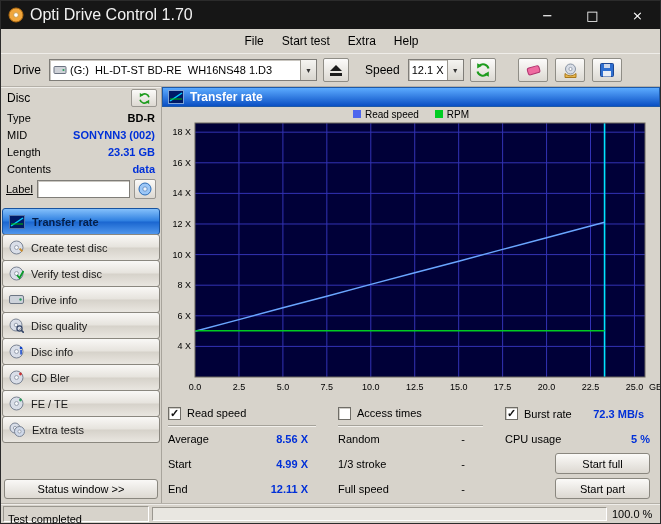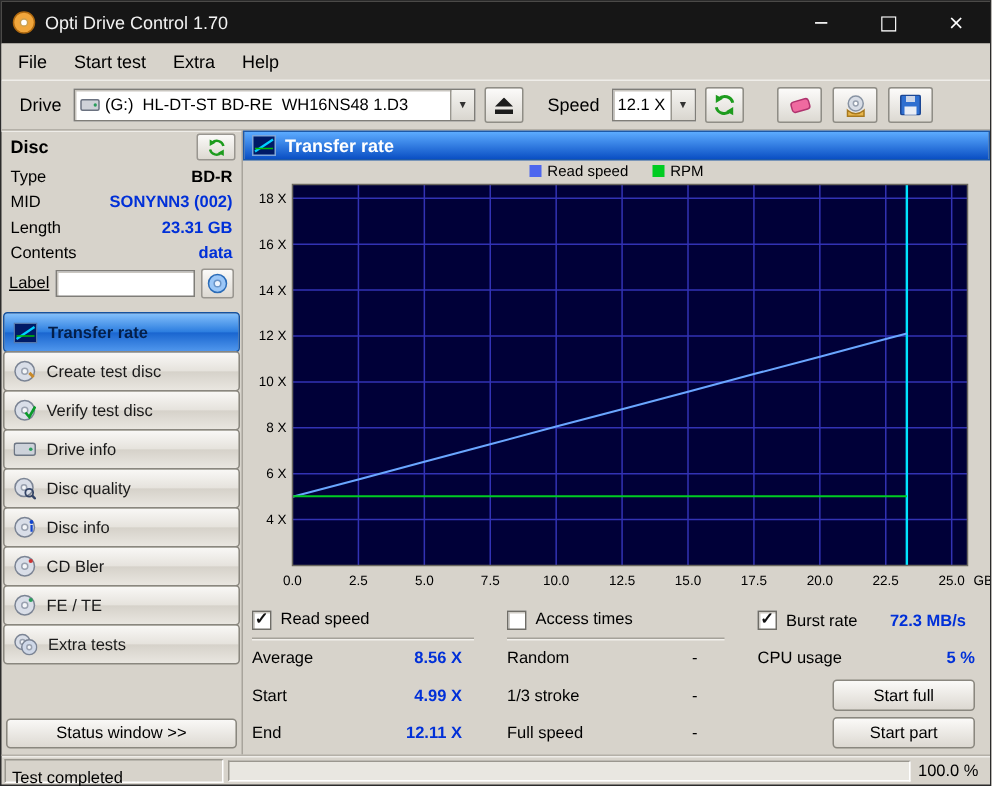--- a/index.html
+++ b/index.html
@@ -3,26 +3,26 @@
 <meta charset="utf-8">
 <style>
   * { box-sizing: border-box; margin: 0; padding: 0; }
   html,body { width: 661px; height: 524px; overflow: hidden; }
   body { font-family: "Liberation Sans", sans-serif; font-size: 12px; color:#000; }
   .window { width: 661px; height: 524px; border: 1px solid #2b2b2b; background:#d7d3cb; display:flex; flex-direction:column; }
 
   
   .titlebar { height:28px; background:#161616; color:#fff; display:flex; align-items:center; flex:none; }
   .app-icon { margin:0 6px 0 7px; display:flex; }
-  .title-text { font-size:12px; color:#f2f2f2; }
+  .title-text { font-size:16px; color:#f2f2f2; }
   .win-controls { margin-left:auto; display:flex; height:100%; }
   .win-btn { width:45px; height:100%; background:transparent; border:none; color:#fff; font-size:13px; font-family:"DejaVu Sans", sans-serif; cursor:default; }
 
   
-  .menubar { height:24px; display:flex; align-items:center; padding-left:2px; flex:none; background:#d7d3cb; }
+  .menubar { height:24px; display:flex; align-items:center; padding-left:2px; flex:none; background:#d7d3cb;justify-content:center; }
   .menu-item { padding:3px 9px; }
 
   
   .toolbar { height:34px; display:flex; align-items:center; padding:0 8px 0 12px; gap:6px; flex:none;
              border-top:1px solid #efede9; border-bottom:1px solid #b4b0a8; box-shadow: 0 1px 0 #efede9; }
   .tb-label { margin-right:2px; }
   .combo { display:flex; align-items:center; background:#fff; border:1px solid #7f7d78;
            box-shadow: inset 1px 1px 0 #c9c6c0; height:22px; }
   .drive-combo { width:268px; }
   .speed-combo { width:56px; }
@@ -31,21 +31,21 @@
                  display:flex; align-items:center; justify-content:center; font-size:7px; color:#333; }
   .tool-btn { height:24px; min-width:26px; display:flex; align-items:center; justify-content:center;
               border:1px solid #8f8d86; border-radius:2px; background:linear-gradient(#fcfbfa,#dcd9d2); }
   .tool-group-right { margin-left:auto; margin-right:30px; display:flex; gap:7px; }
 
   
   .content { flex:1; display:flex; min-height:0; }
 
   
   .sidebar { width:161px; flex:none; display:flex; flex-direction:column; border-right:1px solid #a8a49c; }
-  .disc-header { height:22px; display:flex; align-items:center; padding:0 4px 0 6px; font-weight:bold; }
+  .disc-header { height:22px; display:flex; align-items:center; padding:0 4px 0 6px; font-weight:normal; }
   .disc-refresh { margin-left:auto; width:26px; height:18px; display:flex; align-items:center; justify-content:center;
                   border:1px solid #999690; border-radius:2px; background:linear-gradient(#fbfaf8,#ddd9d2); }
   .field-row { height:17px; display:flex; align-items:center; padding:0 6px; font-size:11px;gap:44px; }
   .field-val { margin-left:auto; }
   .val-dark { font-weight:bold; color:#000; }
   .val-blue { color:#0030d8; font-weight:bold; }
   .label-row { height:24px; display:flex; align-items:center; padding:0 5px; gap:4px; font-size:11px;text-decoration:underline; }
   .label-input { flex:1; height:18px; border:1px solid #7f7d78; box-shadow: inset 1px 1px 0 #c9c6c0; background:#fff; min-width:0; font-size:11px; padding:0 2px; }
   .label-btn { width:22px; height:20px; display:flex; align-items:center; justify-content:center;
                border:1px solid #999690; border-radius:2px; background:linear-gradient(#fbfaf8,#ddd9d2); }

